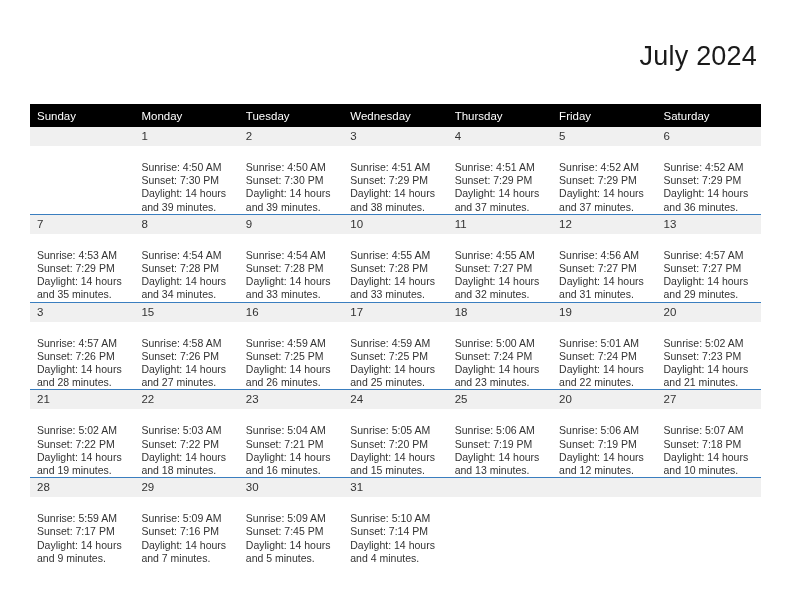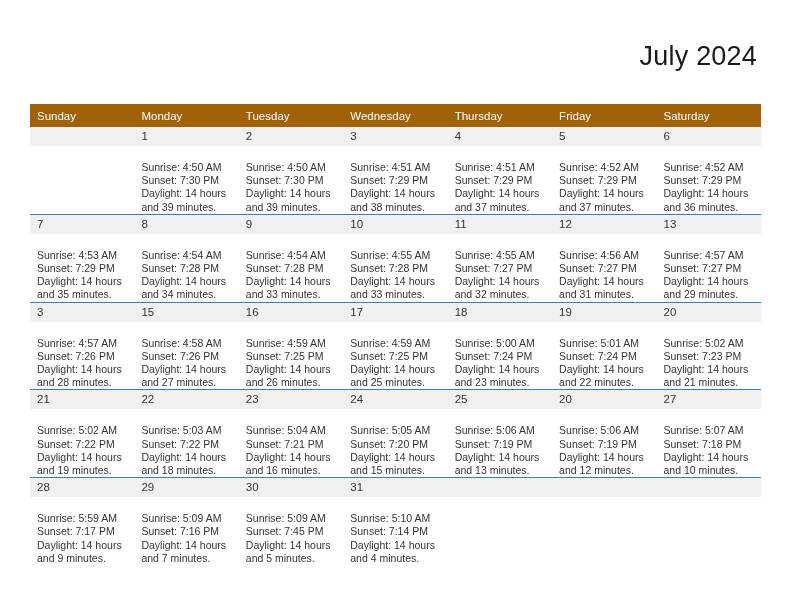--- a/index.html
+++ b/index.html
@@ -91,21 +91,21 @@
     left: 30px;
     top: 104px;
     width: 731px;
   }
   table.cal {
     border-collapse: collapse;
     table-layout: fixed;
     width: 731px;
   }
   table.cal th {
-    background: #a16207;
+    background: #000000;
     color: #ffffff;
     font-size: 11.5px;
     font-weight: normal;
     text-align: left;
     padding: 5px 0 5px 7px;
     height: 13px;
     border: none;
   }
   table.cal td {
     width: 104.42px;

